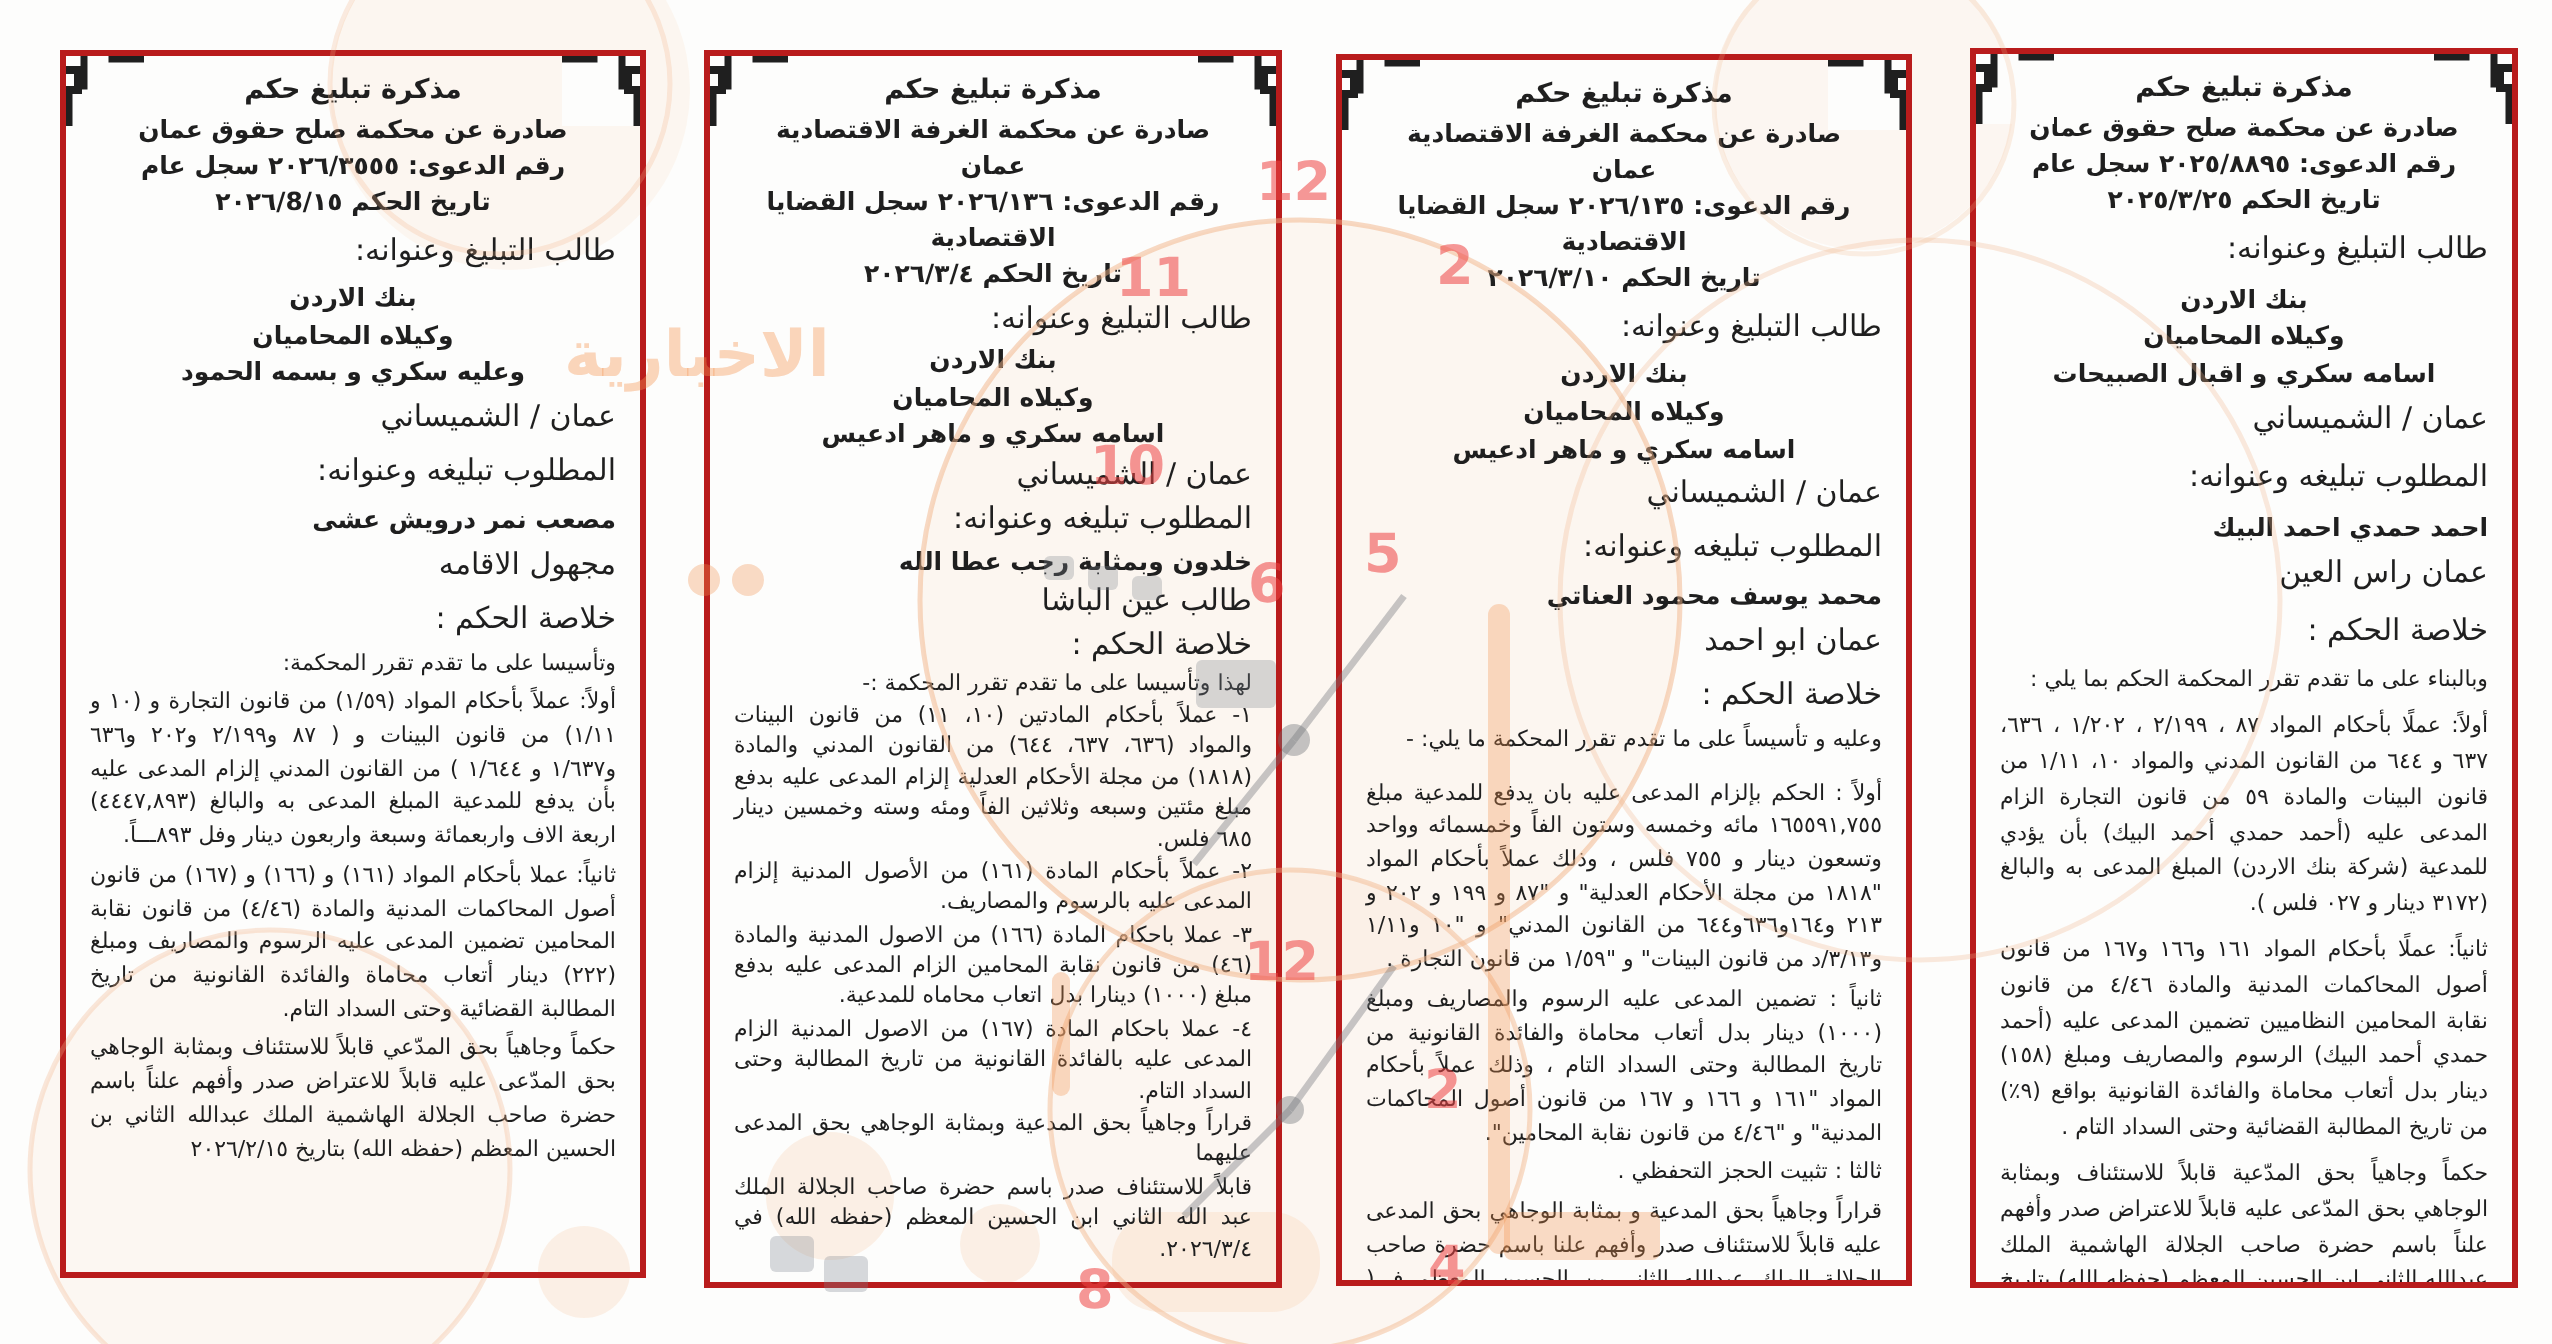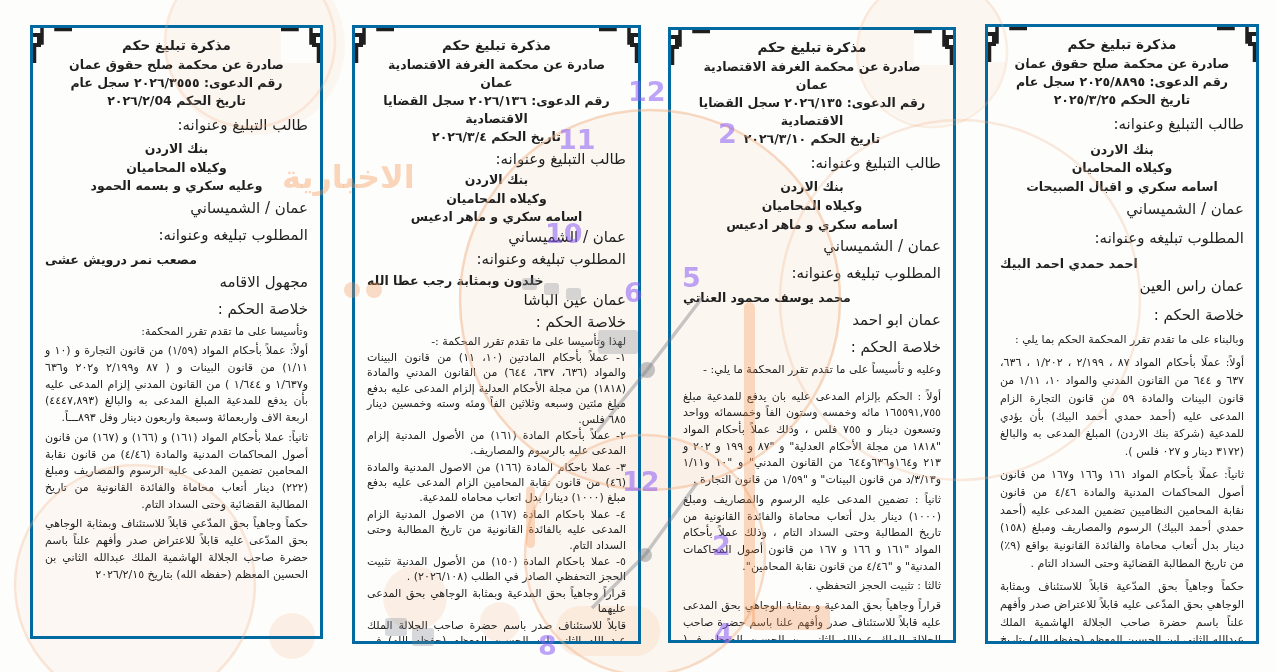--- a/index.html
+++ b/index.html
@@ -8,36 +8,36 @@
     background:#fdfdfc;direction:rtl;
     font-family:"DejaVu Sans",sans-serif;color:#1f1f1f;
   }
   
   .wm-under,.wm-over{position:absolute;inset:0;pointer-events:none;}
   .wm-under{z-index:0;}
   .wm-over{z-index:6;}
   .blob{position:absolute;background:rgba(248,207,175,0.30);}
   .greyblk{position:absolute;background:rgba(125,131,141,0.30);border-radius:3px;}
   .oshape{position:absolute;background:rgba(244,147,79,0.32);}
-  .wd{position:absolute;color:#8b5cf6;font-weight:bold;font-size:27px;opacity:.55;direction:ltr;}
+  .wd{position:absolute;color:#ef4444;font-weight:bold;font-size:27px;opacity:.55;direction:ltr;}
   .wtxt{position:absolute;font-size:32px;font-weight:bold;color:rgba(244,147,79,0.38);white-space:nowrap;}
   
   .notice{
-    position:absolute;box-sizing:border-box;border:3px solid #0369a1;
+    position:absolute;box-sizing:border-box;border:3px solid #b91c1c;
     padding:8px 12px 6px;background:transparent;z-index:2;overflow:hidden;
     font-size:11px;line-height:1.5;
   }
   .corn{position:absolute;top:-9px;width:48px;height:44px;}
   .cl{left:-9px;}
   .cr{right:-9px;transform:scaleX(-1);}
   .hdr{font-weight:bold;text-align:center;font-size:12.5px;line-height:1.45;}
   .hdr .t1{font-size:13.5px;}
   .lbl{text-align:right;font-size:15px;}
   .cb{font-weight:bold;text-align:center;font-size:12.5px;line-height:1.5;}
-  .nm{font-weight:bold;text-align:left;font-size:12.5px;line-height:1.55;}
+  .nm{font-weight:bold;text-align:right;font-size:12.5px;line-height:1.55;}
   .notice p{margin:0;text-align:justify;}
   .n-med p{line-height:1.52;margin-bottom:3px;}
   .n-med .lbl{margin-bottom:3px;line-height:1.6;}
   .n-tight p{line-height:1.4;margin-bottom:1px;}
   .n-tight .lbl{line-height:1.45;}
   .n-loose p{line-height:1.62;margin-bottom:5px;}
   .n-loose .lbl{margin-bottom:4px;line-height:1.65;}
   .hdr{margin-bottom:3px;}
   .gap-top{margin-top:10px !important;}
   .sig{text-align:right;}
@@ -69,21 +69,21 @@
     <svg class="corn cr" viewBox="0 0 48 44">
         <rect width="48" height="44" fill="#fdfdfc"></rect>
         <path d="M48 10.5 H32 V3 H18 V24 H10.5 V44" fill="none" stroke="#1f1f1f" stroke-width="3.5"></path>
         <rect x="3" y="14" width="14" height="14" fill="#1f1f1f"></rect>
         <rect x="7" y="18" width="6" height="6" fill="#fdfdfc"></rect>
       </svg>
     <div class="hdr">
       <div class="t1">مذكرة تبليغ حكم</div>
       <div>صادرة عن محكمة صلح حقوق عمان</div>
       <div>رقم الدعوى: ٢٠٢٦/٣٥٥٥ سجل عام</div>
-      <div>تاريخ الحكم  ٢٠٢٦/٢/04</div>
+      <div>تاريخ الحكم  ٢٠٢٦/8/١٥</div>
     </div>
     <div class="lbl">طالب التبليغ وعنوانه:</div>
     <div class="cb">بنك الاردن</div>
     <div class="cb">وكيلاه المحاميان</div>
     <div class="cb">وعليه سكري و بسمه الحمود</div>
     <div class="lbl">عمان /  الشميساني</div>
     <div class="lbl">المطلوب تبليغه وعنوانه:</div>
     <div class="nm">مصعب نمر درويش عشى</div>
     <div class="lbl">مجهول الاقامه</div>
     <div class="lbl">خلاصة الحكم :</div>
@@ -113,28 +113,27 @@
       <div>رقم الدعوى: ٢٠٢٦/١٣٦ سجل القضايا الاقتصادية</div>
       <div>تاريخ الحكم  ٢٠٢٦/٣/٤</div>
     </div>
     <div class="lbl">طالب التبليغ وعنوانه:</div>
     <div class="cb">بنك الاردن</div>
     <div class="cb">وكيلاه المحاميان</div>
     <div class="cb">اسامه سكري و ماهر ادعيس</div>
     <div class="lbl">عمان /  الشميساني</div>
     <div class="lbl">المطلوب تبليغه وعنوانه:</div>
     <div class="nm">خلدون وبمثابة رجب عطا الله</div>
-    <div class="lbl">عمان عين الباشا</div>
+    <div class="lbl">طالب عين الباشا</div>
     <div class="lbl">خلاصة الحكم :</div>
     <p>لهذا وتأسيسا على ما تقدم تقرر المحكمة :-</p>
     <p>١- عملاً بأحكام المادتين (١٠، ١١) من قانون البينات والمواد (٦٣٦، ٦٣٧، ٦٤٤) من القانون المدني والمادة (١٨١٨) من مجلة الأحكام العدلية إلزام المدعى عليه بدفع مبلغ مئتين وسبعه وثلاثين الفاً ومئه وسته وخمسين دينار ٦٨٥ فلس.</p>
     <p>٢- عملاً بأحكام المادة (١٦١) من الأصول المدنية إلزام المدعى عليه بالرسوم والمصاريف.</p>
     <p>٣- عملا باحكام المادة (١٦٦) من الاصول المدنية والمادة (٤٦) من قانون نقابة المحامين الزام المدعى عليه بدفع مبلغ (١٠٠٠) دينارا بدل اتعاب محاماه للمدعية.</p>
     <p>٤- عملا باحكام المادة (١٦٧) من الاصول المدنية الزام المدعى عليه بالفائدة القانونية من تاريخ المطالبة وحتى السداد التام.</p>
-    <p>٥- عملا باحكام المادة (١٥٠) من الأصول المدنية تثبيت الحجز التحفظي الصادر في الطلب (٢٠٢٦/١٠٨) .</p>
     <p>قراراً وجاهياً بحق المدعية وبمثابة الوجاهي بحق المدعى عليهما</p>
     <p>قابلاً للاستئناف صدر باسم حضرة صاحب الجلالة الملك عبد الله الثاني ابن الحسين المعظم (حفظه الله) في ٢٠٢٦/٣/٤.</p>
   </section>
 
   <section class="notice n-med" style="left:668px;top:27px;width:288px;height:616px;">
     <svg class="corn cl" viewBox="0 0 48 44">
         <rect width="48" height="44" fill="#fdfdfc"></rect>
         <path d="M48 10.5 H32 V3 H18 V24 H10.5 V44" fill="none" stroke="#1f1f1f" stroke-width="3.5"></path>
         <rect x="3" y="14" width="14" height="14" fill="#1f1f1f"></rect>
         <rect x="7" y="18" width="6" height="6" fill="#fdfdfc"></rect>

